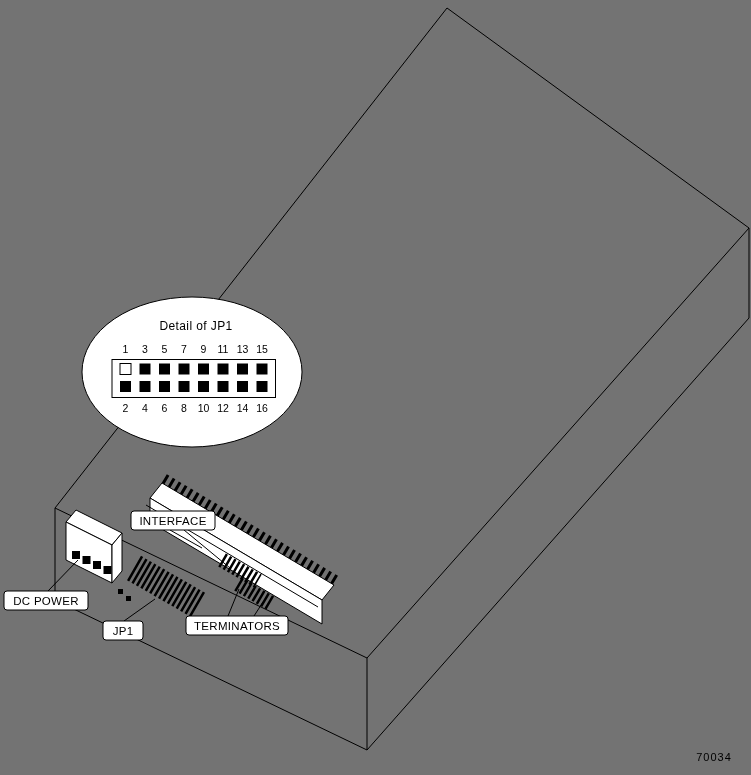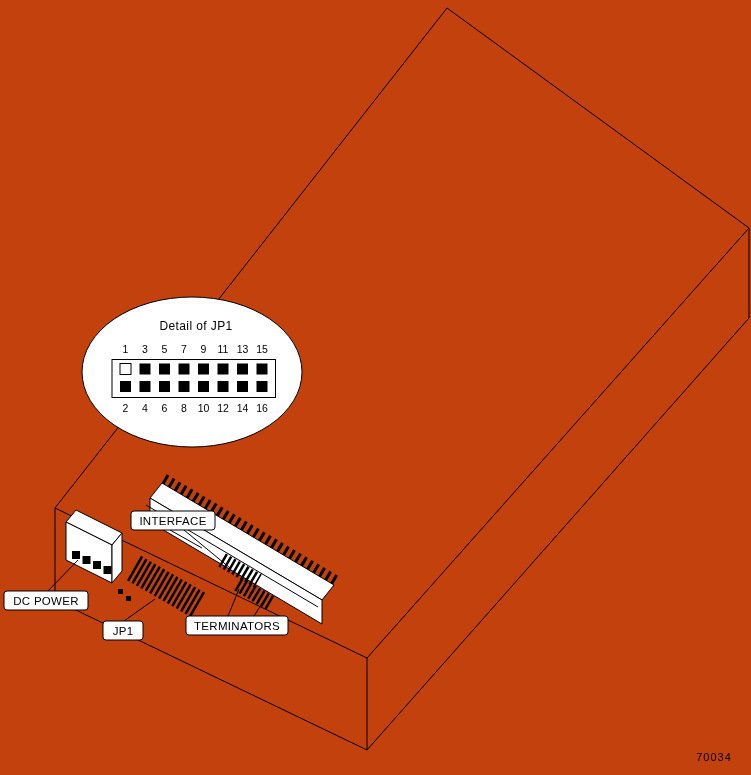--- a/index.html
+++ b/index.html
@@ -1,16 +1,16 @@
 <!DOCTYPE html>
 <html><head>
 <meta charset="utf-8">
 <style>
   html,body { margin:0; padding:0; background:#ffffff; }
-  .stage { position:relative; width:751px; height:775px; background:#c2410c; overflow:hidden; }
+  .stage { position:relative; width:751px; height:775px; background:#737373; overflow:hidden; }
   svg { display:block; }
   text { font-family:"Liberation Sans","DejaVu Sans",sans-serif; fill:#000000; }
   .pnum { font-size:10.5px; text-anchor:middle; }
   .detail-title { font-size:12px; text-anchor:middle; letter-spacing:0.4px; }
   .callout-text { font-size:11.5px; text-anchor:middle; letter-spacing:0.3px; }
   .fig-num { font-size:11px; text-anchor:middle; letter-spacing:1px; }
   .ln { fill:none; stroke:#000000; stroke-width:1; }
   .wh { fill:#ffffff; stroke:#000000; stroke-width:1; }
   .comb-lg { fill:none; stroke:#000000; stroke-width:11; stroke-dasharray:3 4; }
   .comb-jp { fill:none; stroke:#000000; stroke-width:28; stroke-dasharray:2.5 2.6; }

